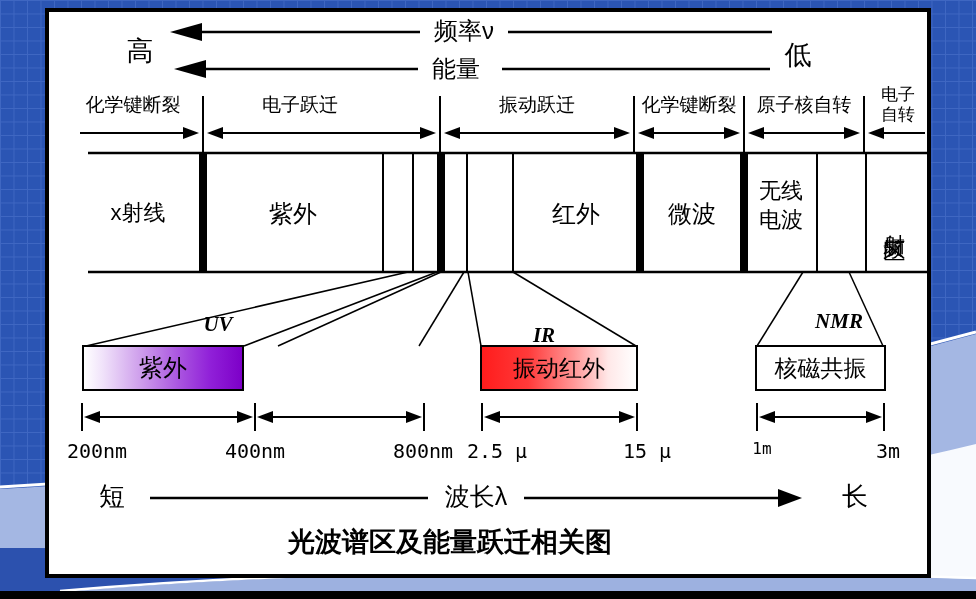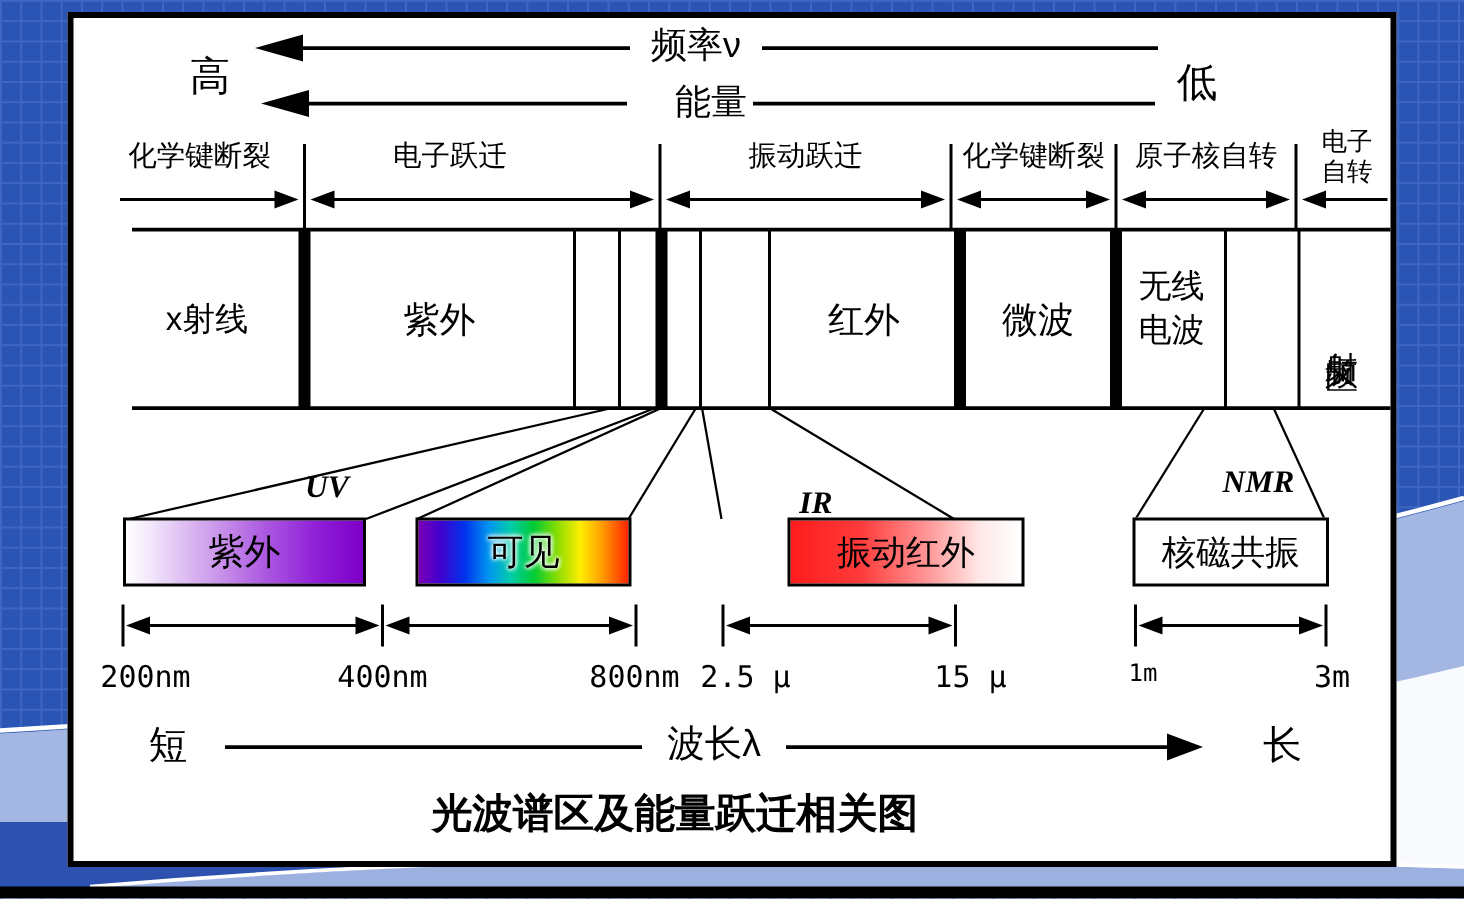--- a/index.html
+++ b/index.html
@@ -20,21 +20,21 @@
   .mono{font-family:"DejaVu Sans Mono",monospace;}
   .tag{font-family:"Liberation Serif",serif;font-style:italic;font-weight:bold;}
   .strip{position:absolute;top:345px;height:46px;border:2px solid #000;box-sizing:border-box;
     display:flex;align-items:center;justify-content:center;z-index:4;font-size:24px;color:#000;}
   .strip-uv{left:82px;width:162px;
     background:linear-gradient(90deg,#ffffff 0%,#f0e2fa 12%,#cfa0ec 35%,#aa55e0 60%,#9020d8 80%,#7d00c8 100%);}
   .strip-vis{left:277px;width:144px;
     background:linear-gradient(90deg,#7a00b8 0%,#4400cc 10%,#0033ee 22%,#0099ee 34%,#00ccaa 44%,#00cc33 55%,#88dd00 66%,#ffee00 77%,#ff9900 88%,#ff2200 100%);}
   .strip-vis span{text-shadow:0 0 3px #fff,0 0 3px #fff,0 0 4px #fff;}
   .strip-ir{left:480px;width:158px;
-    background:linear-gradient(90deg,#ff1c1c 0%,#ff3a3a 30%,#ff9999 60%,#ffe8e8 82%,#ffffff 100%);margin-left:45px;}
+    background:linear-gradient(90deg,#ff1c1c 0%,#ff3a3a 30%,#ff9999 60%,#ffe8e8 82%,#ffffff 100%);}
   .strip-nmr{left:755px;width:131px;background:#ffffff;}
   .title{font-weight:bold;}
 </style>
 </head>
 <body>
 
 <div class="canvas">
 
   <svg class="swoosh" width="976" height="599" viewBox="0 0 976 599">
     <path d="M 976 420 C 700 498 380 560 60 592 L 976 592 Z" fill="#f8fafe"></path>
@@ -145,21 +145,21 @@
     <g stroke-width="2.5">
       <line x1="150" y1="498" x2="428" y2="498"></line>
       <line x1="524" y1="498" x2="778" y2="498"></line>
       <polygon points="802,498 778,489 778,507" stroke="none"></polygon>
     </g>
   </svg>
 
   <div class="lbl" style="left:118px;top:36px;width:44px;font-size:27px;">高</div>
   <div class="lbl" style="left:776px;top:40px;width:44px;font-size:27px;">低</div>
   <div class="lbl" style="left:418px;top:17px;width:92px;font-size:24px;">频率ν</div>
-  <div class="lbl" style="left:414px;top:55px;width:84px;font-size:24px;text-align:right;">能量</div>
+  <div class="lbl" style="left:414px;top:55px;width:84px;font-size:24px;">能量</div>
 
   <div class="lbl" style="left:66px;top:94px;width:134px;font-size:19px;">化学键断裂</div>
   <div class="lbl" style="left:250px;top:94px;width:100px;font-size:19px;">电子跃迁</div>
   <div class="lbl" style="left:487px;top:94px;width:100px;font-size:19px;">振动跃迁</div>
   <div class="lbl" style="left:639px;top:94px;width:100px;font-size:19px;">化学键断裂</div>
   <div class="lbl" style="left:748px;top:94px;width:112px;font-size:19px;">原子核自转</div>
   <div class="lbl cjk-wrap" style="left:876px;top:85px;width:44px;font-size:17px;">电子自转</div>
 
   <div class="lbl" style="left:88px;top:200px;width:100px;font-size:22px;">x射线</div>
   <div class="lbl" style="left:243px;top:200px;width:100px;font-size:24px;">紫外</div>
@@ -167,23 +167,20 @@
   <div class="lbl cjk-wrap" style="left:752px;top:177px;width:58px;font-size:22px;line-height:1.3;">无线电波</div>
   <div class="lbl" style="left:642px;top:200px;width:100px;font-size:24px;">微波</div>
   <div class="lbl vert" style="left:882px;top:170px;height:104px;font-size:22px;">射频区</div>
 
   <div class="lbl tag" style="left:190px;top:312px;width:56px;font-size:21px;">UV</div>
   <div class="lbl tag" style="left:516px;top:323px;width:56px;font-size:21px;font-style:italic;">IR</div>
   <div class="lbl tag" style="left:806px;top:309px;width:66px;font-size:21px;">NMR</div>
 
   <div class="strip strip-uv">
     <span>紫外</span>
-  </div>
-  <div class="strip strip-vis">
-    <span>可见</span>
   </div>
   <div class="strip strip-ir" style="font-size:23px;">
     <span>振动红外</span>
   </div>
   <div class="strip strip-nmr" style="font-size:23px;">
     <span>核磁共振</span>
   </div>
 
   <div class="lbl mono" style="left:55px;top:440px;width:84px;font-size:20px;">200nm</div>
   <div class="lbl mono" style="left:213px;top:440px;width:84px;font-size:20px;">400nm</div>

